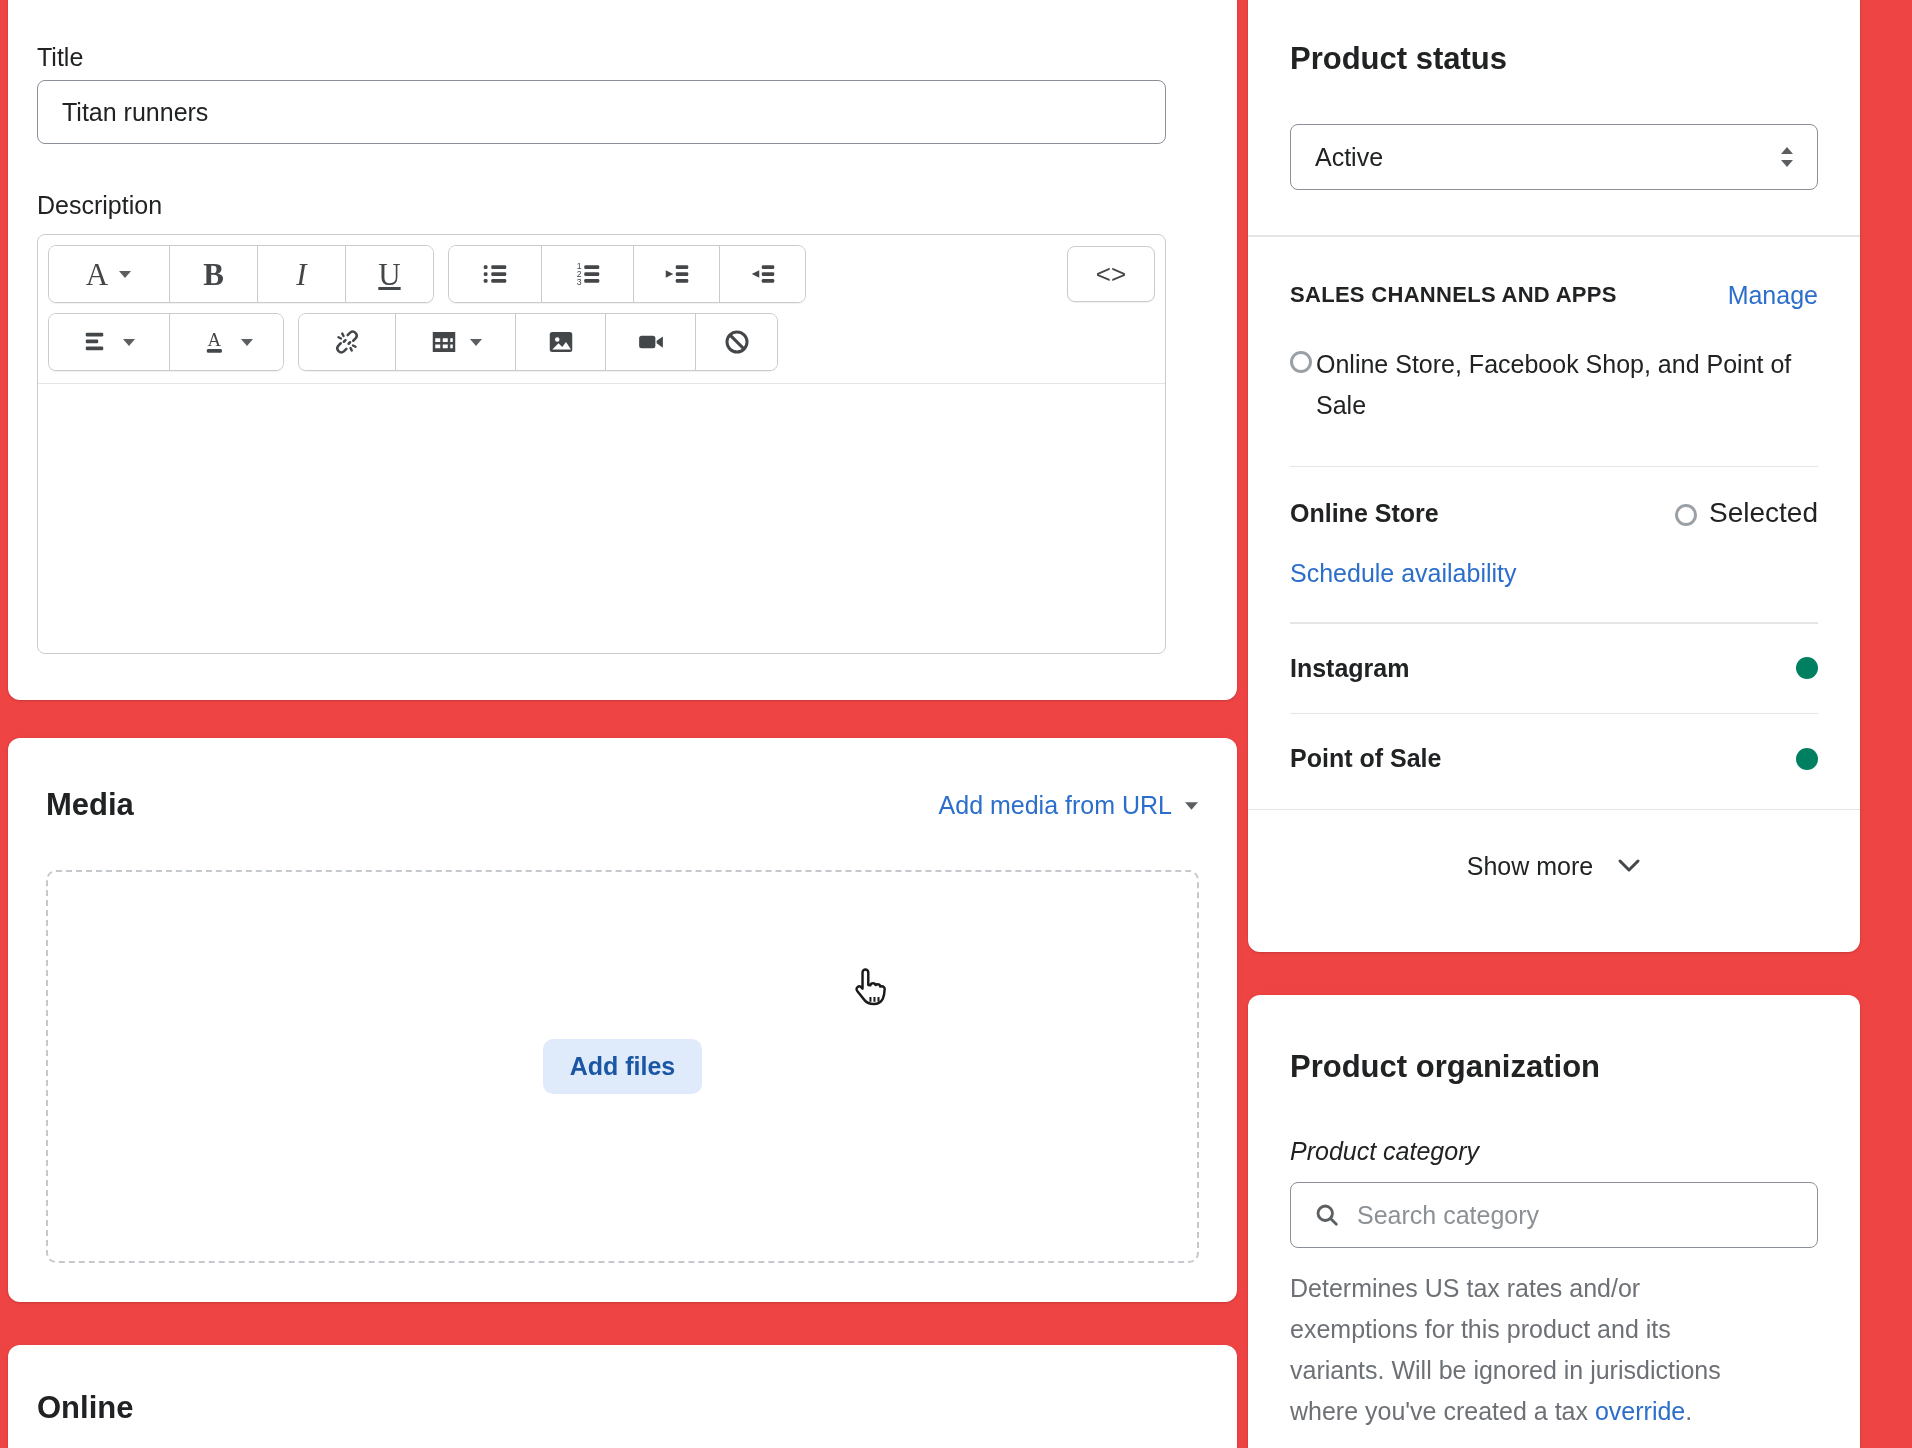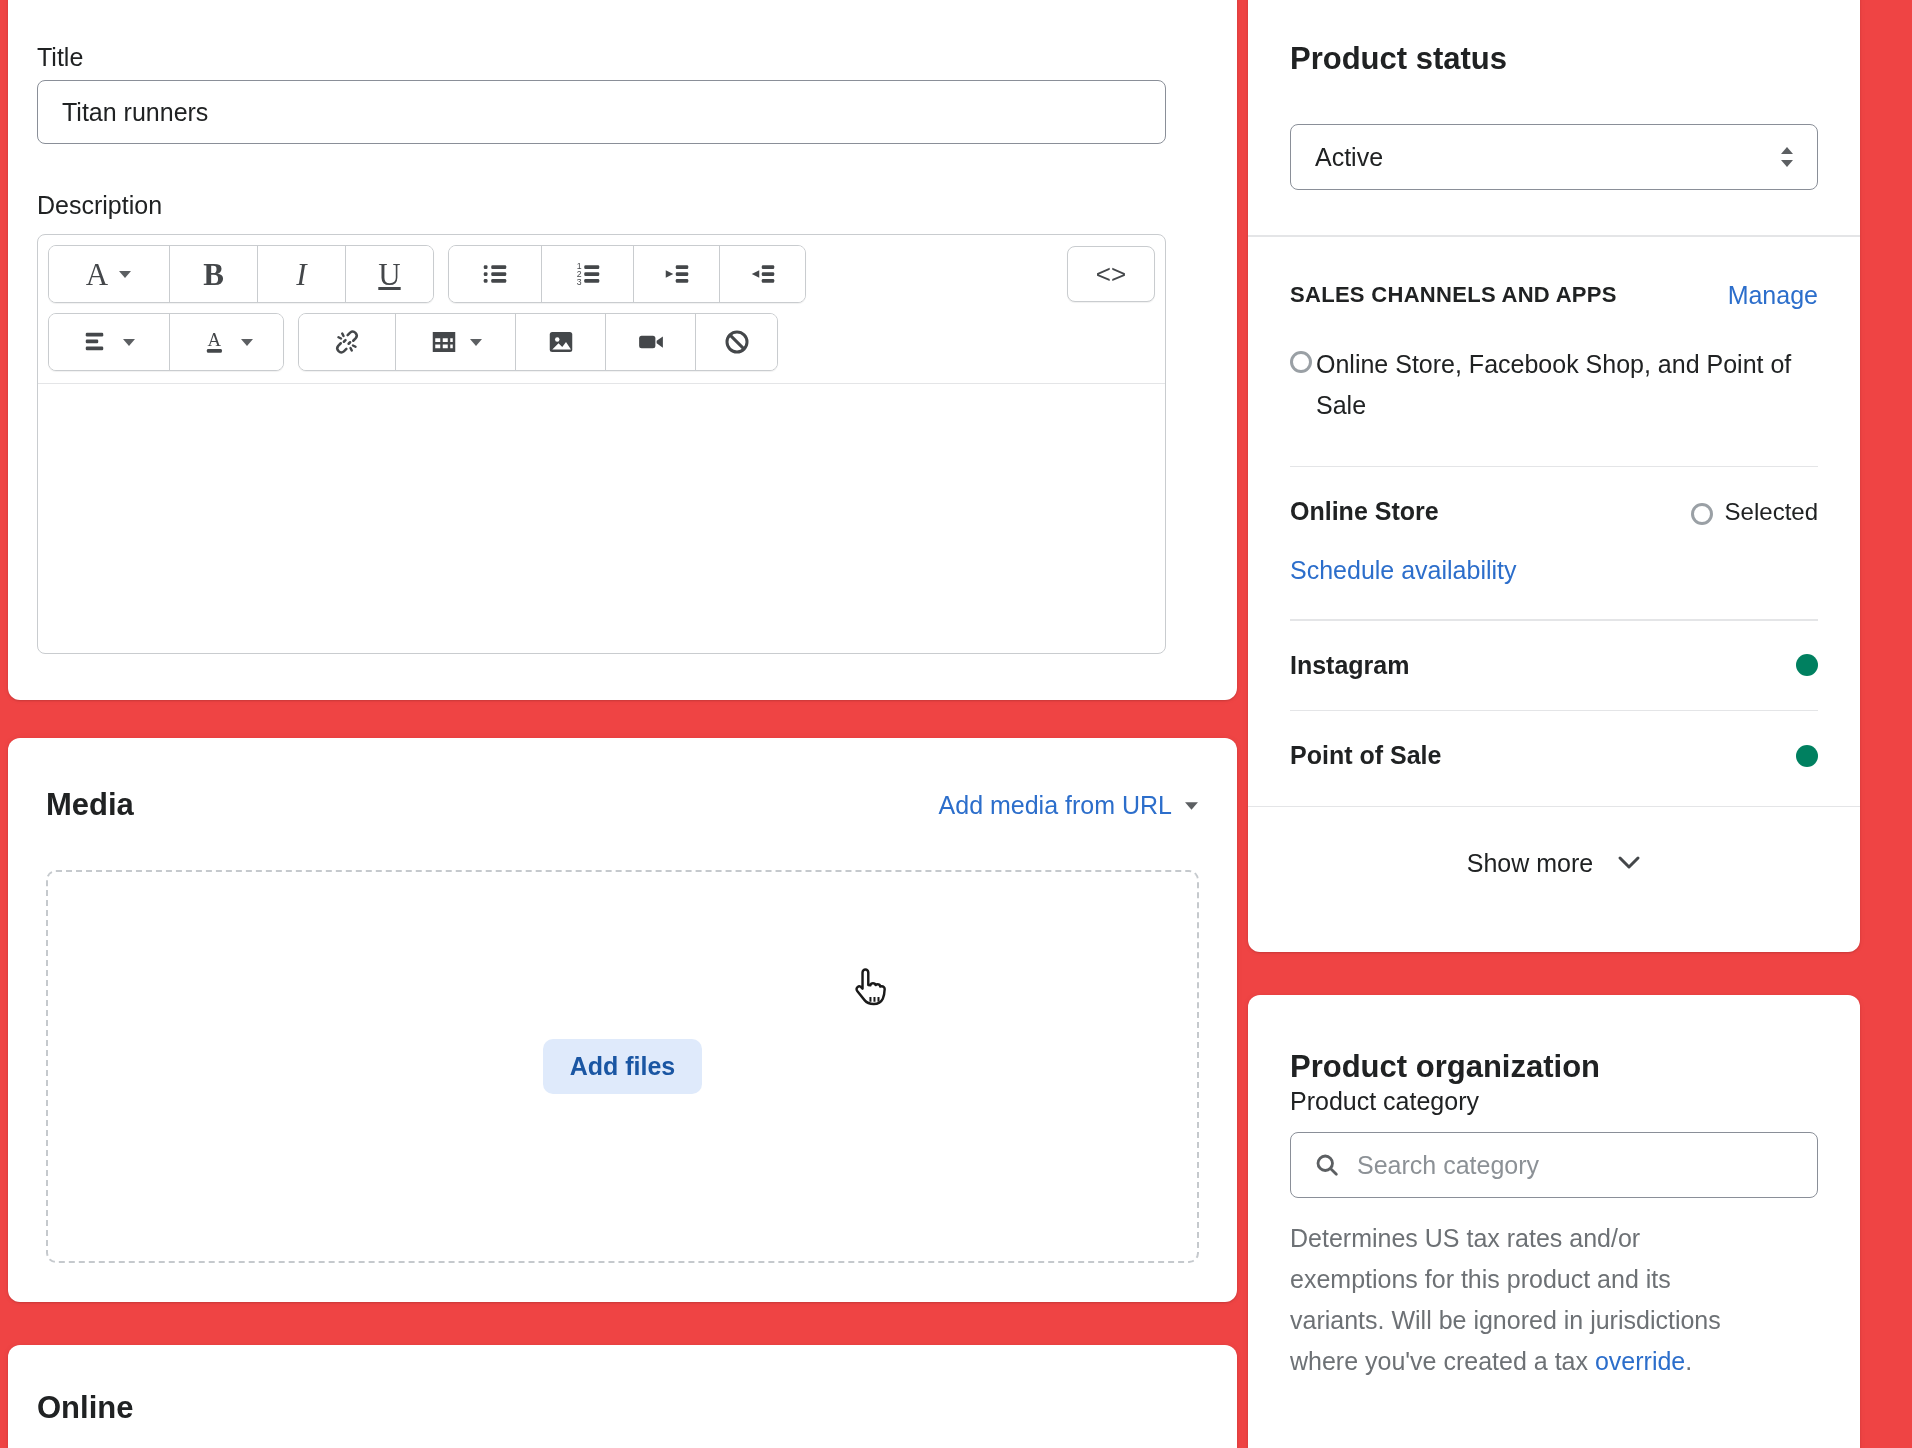--- a/index.html
+++ b/index.html
@@ -62,29 +62,29 @@
   .divider-full{height:1.5px;background:#e4e5e7;margin-top:45px;}
   .divider-inset{height:1.5px;background:#e4e5e7;margin:0 42px;}
   .channels-header{display:flex;align-items:center;margin-top:44px;padding:0 42px;}
   .channels-header .sec-title{font-size:22px;font-weight:700;color:#202223;letter-spacing:.3px;flex:1;}
   .summary-row{display:flex;gap:4px;padding:34px 42px 40px 42px;align-items:flex-start;}
   .ring{width:22px;height:22px;border:3.5px solid #9aa0a5;border-radius:50%;box-sizing:border-box;flex:none;margin-top:7px;}
   .ring.inline{margin-top:4px;}
   .summary-text{font-size:25px;color:#202223;line-height:41px;max-width:505px;}
   .chan-row{display:flex;align-items:center;padding:30px 42px;}
   .chan-name{font-size:25px;font-weight:700;color:#202223;flex:1;}
-  .chan-state{display:flex;align-items:center;gap:12px;font-size:24px;color:#202223;}
+  .chan-state{display:flex;align-items:center;gap:12px;font-size:28px;color:#202223;}
   .dot{width:22px;height:22px;border-radius:50%;background:#008060;}
   .sched{display:block;padding:0 42px 34px 42px;}
   .show-more{border-top:1.5px solid #e4e5e7;margin-top:6px;height:112px;display:flex;align-items:center;justify-content:center;gap:24px;cursor:pointer;}
   .show-more span{font-size:25px;color:#202223;}
 
   
   .org-h{padding-top:53px;}
-  .org-label{}
+  .org-label{margin-top:50px;font-style:italic;}
   .search-box{position:relative;margin-top:16px;height:66px;border:1.5px solid #8a8f98;border-radius:8px;
               box-sizing:border-box;display:flex;align-items:center;background:#fff;}
   .search-box input{border:none;outline:none;flex:1;font-size:25px;font-family:"Liberation Sans",sans-serif;
                     color:#202223;background:transparent;padding:0;}
   .search-box input::placeholder{color:#8c9196;}
   .search-box .mag{margin:0 16px 0 22px;flex:none;}
   .help{margin-top:20px;font-size:25px;color:#6d7175;line-height:41px;}
   .cursor{position:absolute;left:846px;top:966px;pointer-events:none;}
 </style>
 </head>

